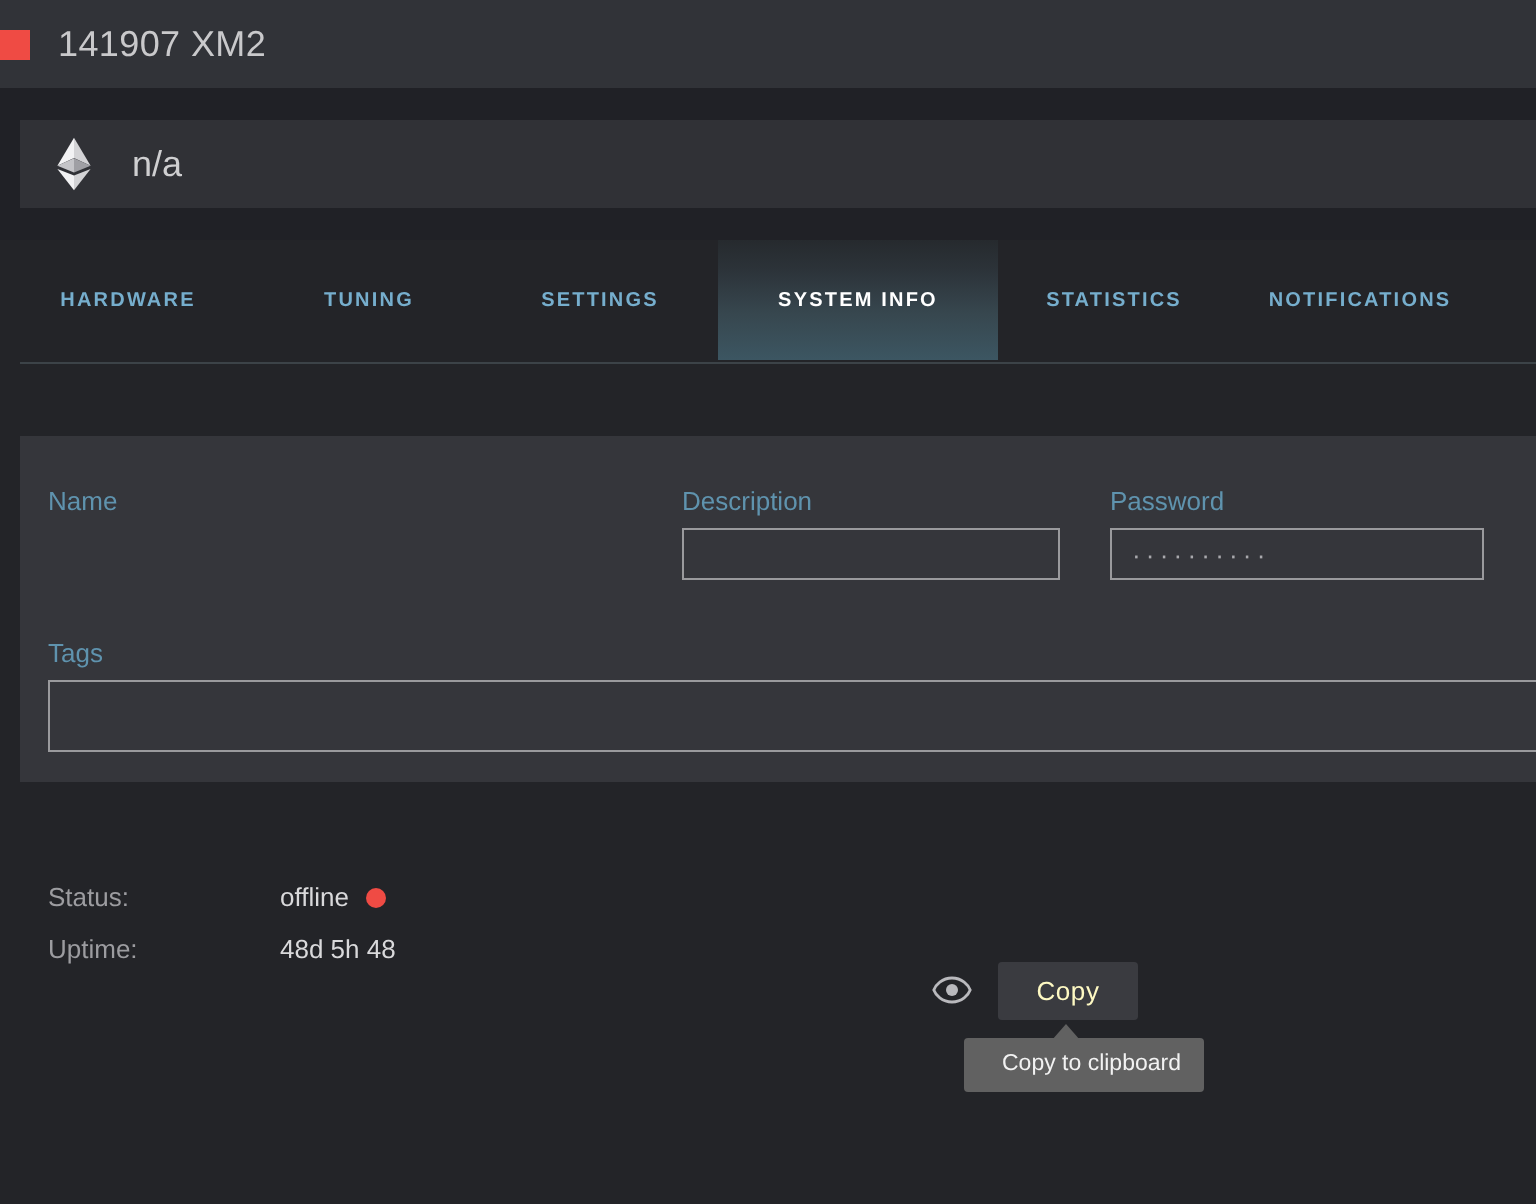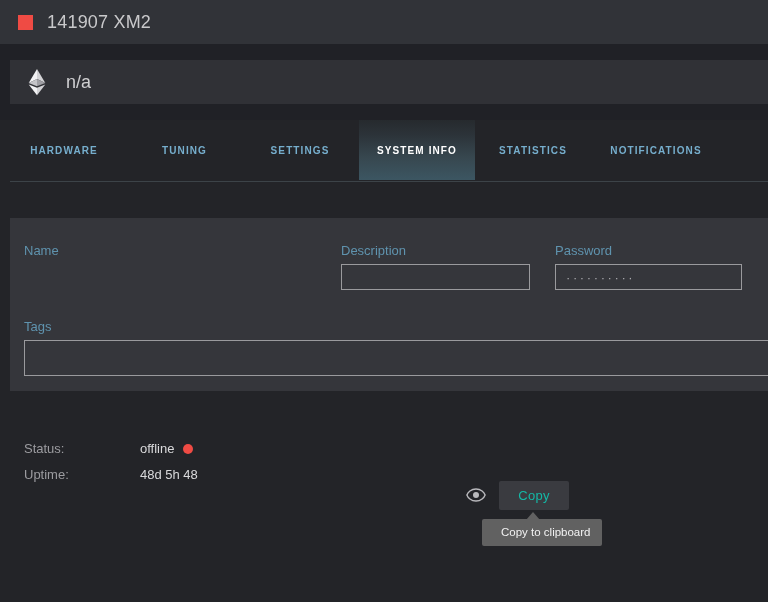--- a/index.html
+++ b/index.html
@@ -26,21 +26,20 @@
 
   
   .titlebar {
     position: absolute;
     top: 0; left: 0;
     width: 768px;
     height: 44px;
     background: #313338;
     display: flex;
     align-items: center;
-    padding-left: 18px;
   }
   .status-square {
     width: 15px;
     height: 15px;
     background: #ef4b44;
     flex: 0 0 auto;
   }
   .titlebar-text {
     margin-left: 14px;
     font-size: 18px;
@@ -209,21 +208,21 @@
   }
 
   .copy-btn {
     position: absolute;
     left: 499px;
     top: 481px;
     width: 70px;
     height: 29px;
     background: #3a3b40;
     border: none;
-    color: #14b8a6;
+    color: #fef9c3;
     font-family: "Liberation Sans", sans-serif;
     font-size: 13px;
     letter-spacing: 0.3px;
     cursor: pointer;
     border-radius: 2px;
   }
 
   .tooltip {
     position: absolute;
     left: 482px;
@@ -267,21 +266,21 @@
       </svg>
       <span class="coin-text">n/a</span>
     </div>
   </div>
 
   <div class="tabbar">
     <div class="tabs">
       <div class="tab" style="left:0;width:128px">HARDWARE</div>
       <div class="tab" style="width:113px">TUNING</div>
       <div class="tab" style="width:118px">SETTINGS</div>
-      <div class="tab active" style="width:116px">SYSTEM INFO</div>
+      <div class="tab active" style="width:140px">SYSTEM INFO</div>
       <div class="tab" style="width:116px">STATISTICS</div>
       <div class="tab" style="width:130px">NOTIFICATIONS</div>
     </div>
     <div class="tabbar-rule"></div>
   </div>
 
   <div class="card">
 
     <span class="field-label" style="left:14px;top:25px">Name</span>
 

